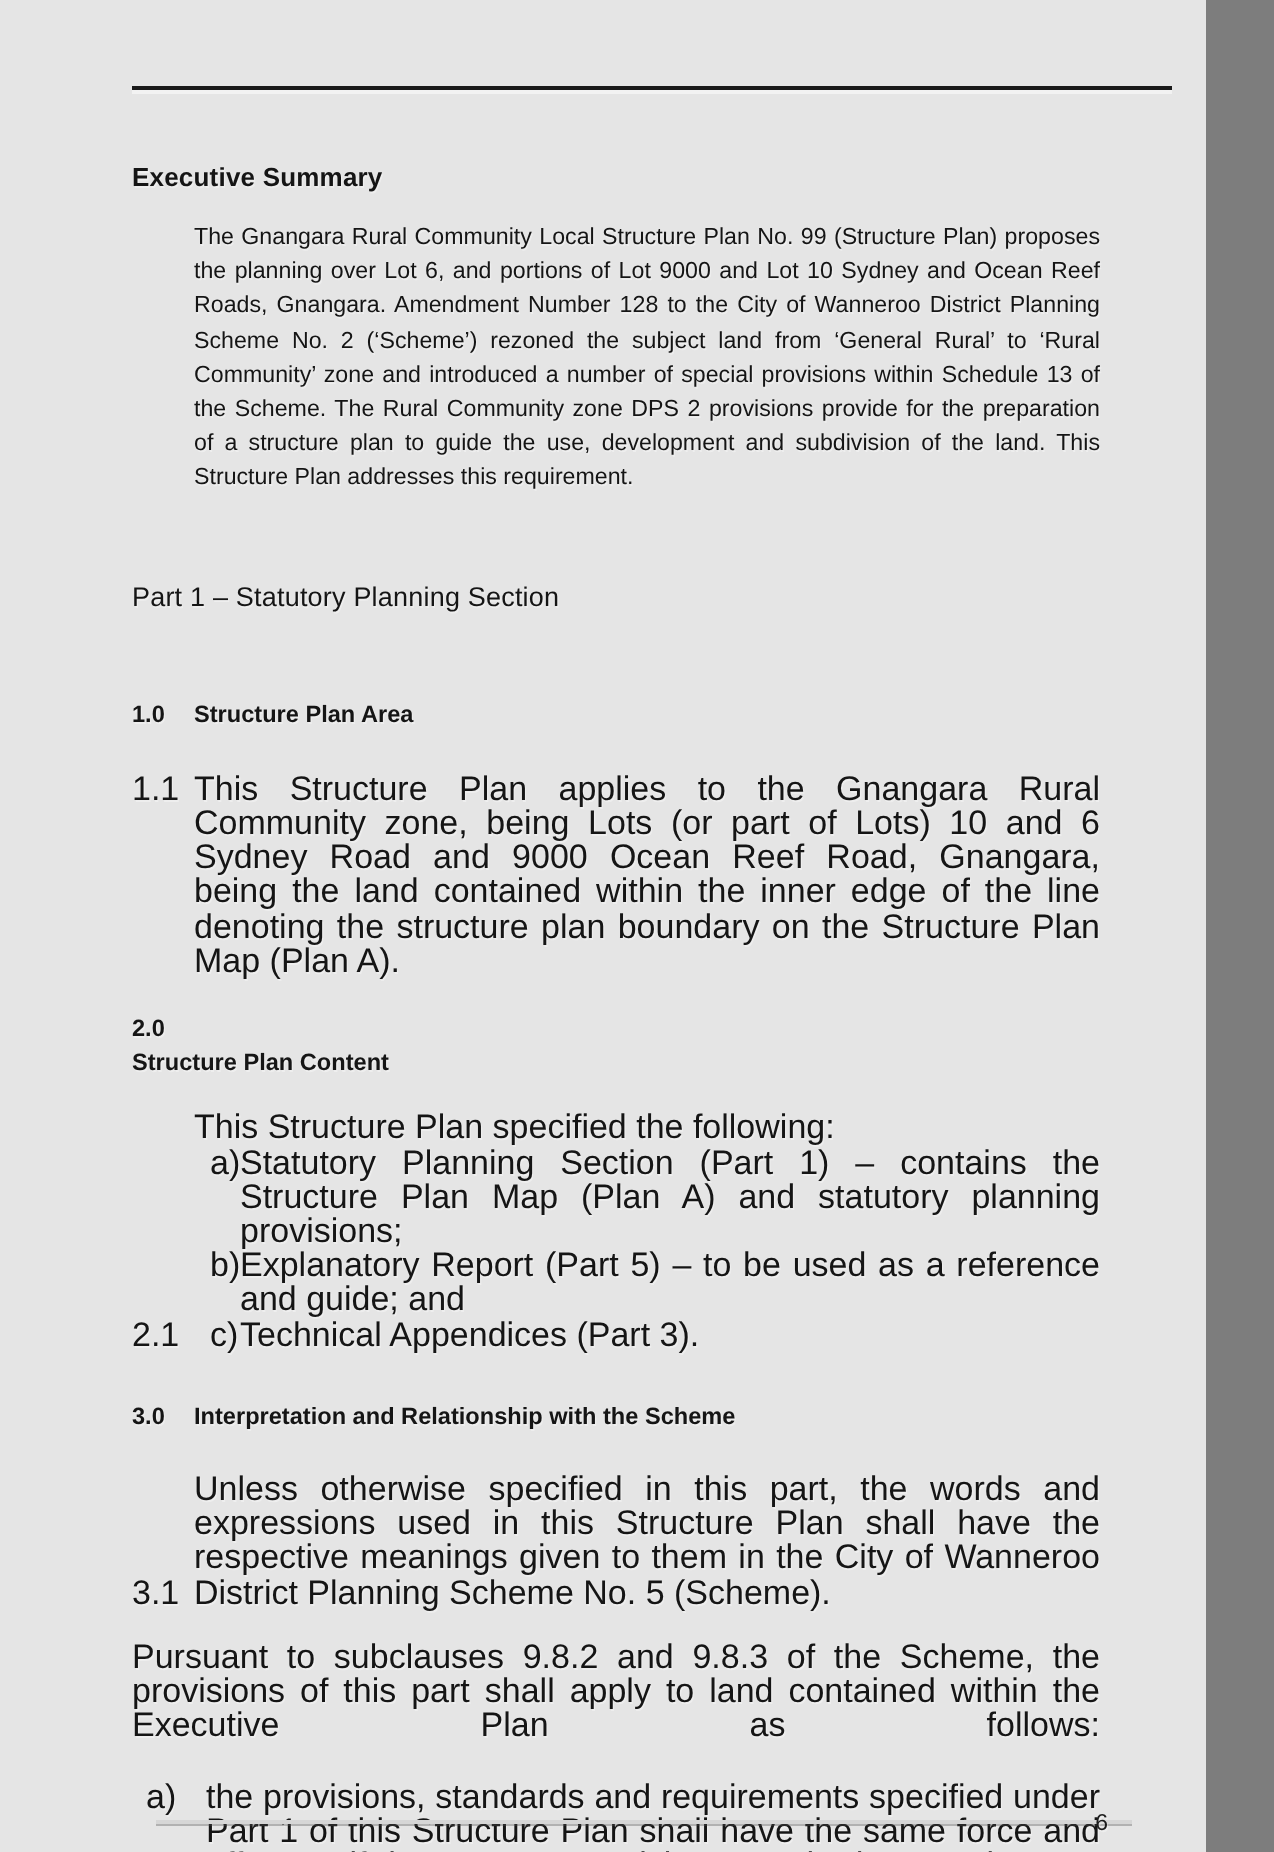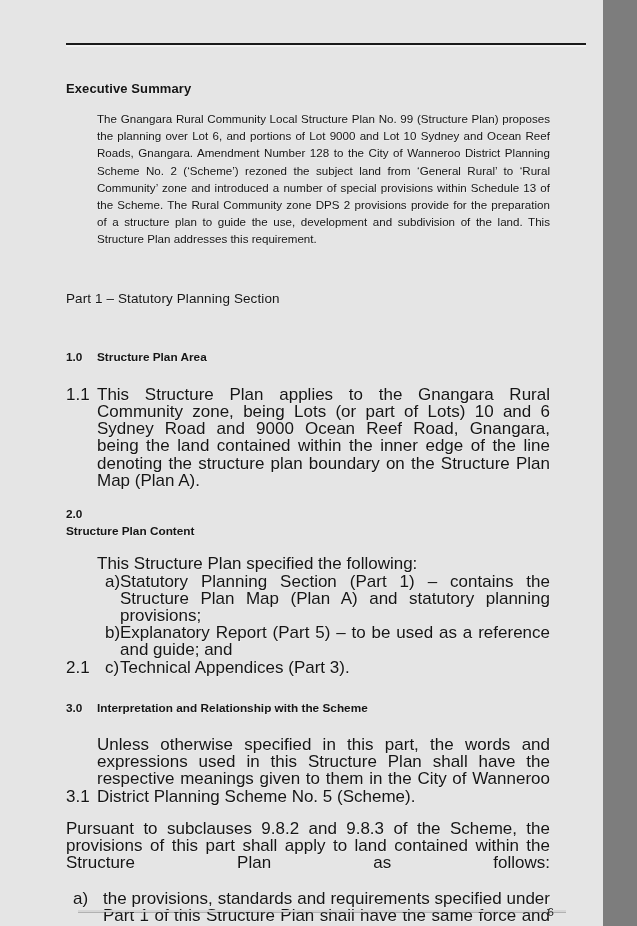--- a/index.html
+++ b/index.html
@@ -161,21 +161,21 @@
       <div class="txt">Interpretation and Relationship with the Scheme</div>
     </div>
 
     <div class="clause m-c31">
       <span class="num">3.1</span>
       <div class="txt">Unless otherwise specified in this part, the words and expressions used in this Structure Plan shall have the respective meanings given to them in the City of Wanneroo District Planning Scheme No. 5 (Scheme).</div>
     </div>
 
     <div class="clause m-c32">
       <div class="txt">
-        <div class="just-last">Pursuant to subclauses 9.8.2 and 9.8.3 of the Scheme, the provisions of this part shall apply to land contained within the Structure Plan as follows:</div>
+        <div class="just-last">Pursuant to subclauses 9.8.2 and 9.8.3 of the Scheme, the provisions of this part shall apply to land contained within the Executive Plan as follows:</div>
         <div class="sub wide">
           <span class="ltr">a)</span>
           <div class="stxt">the provisions, standards and requirements specified under Part 1 of this Structure Plan shall have the same force and effect as if they were a provision, standard or requirement of the Scheme. In the event of there being any variation or conflict between the provisions, standards or requirements of the Scheme and provisions, standards or requirements of Part 1 of this Structure Plan, then the provisions, standards or requirements of Part 1 of this Structure Plan shall prevail;</div>
         </div>
       </div>
     </div>
 
   </div>
 
   <div class="footer-rule"></div>

